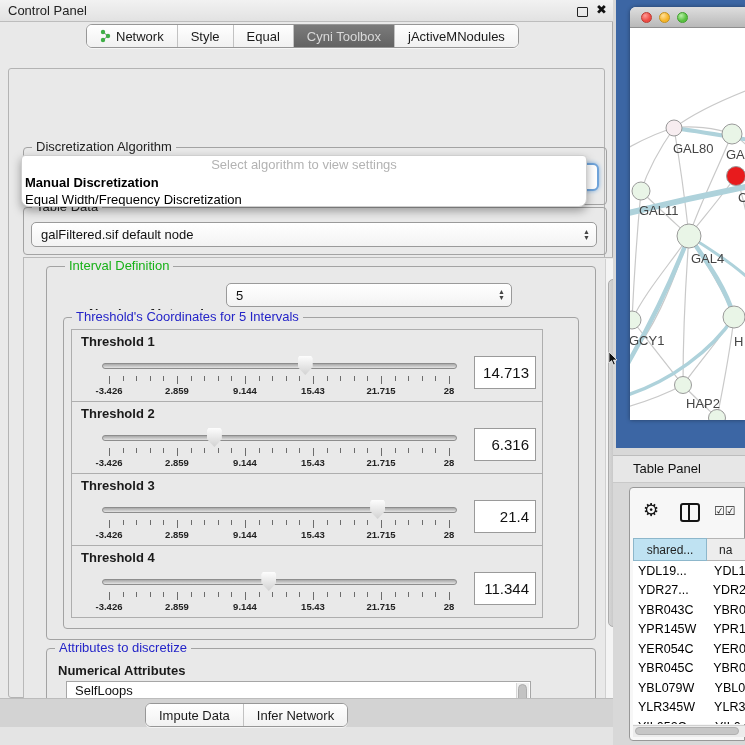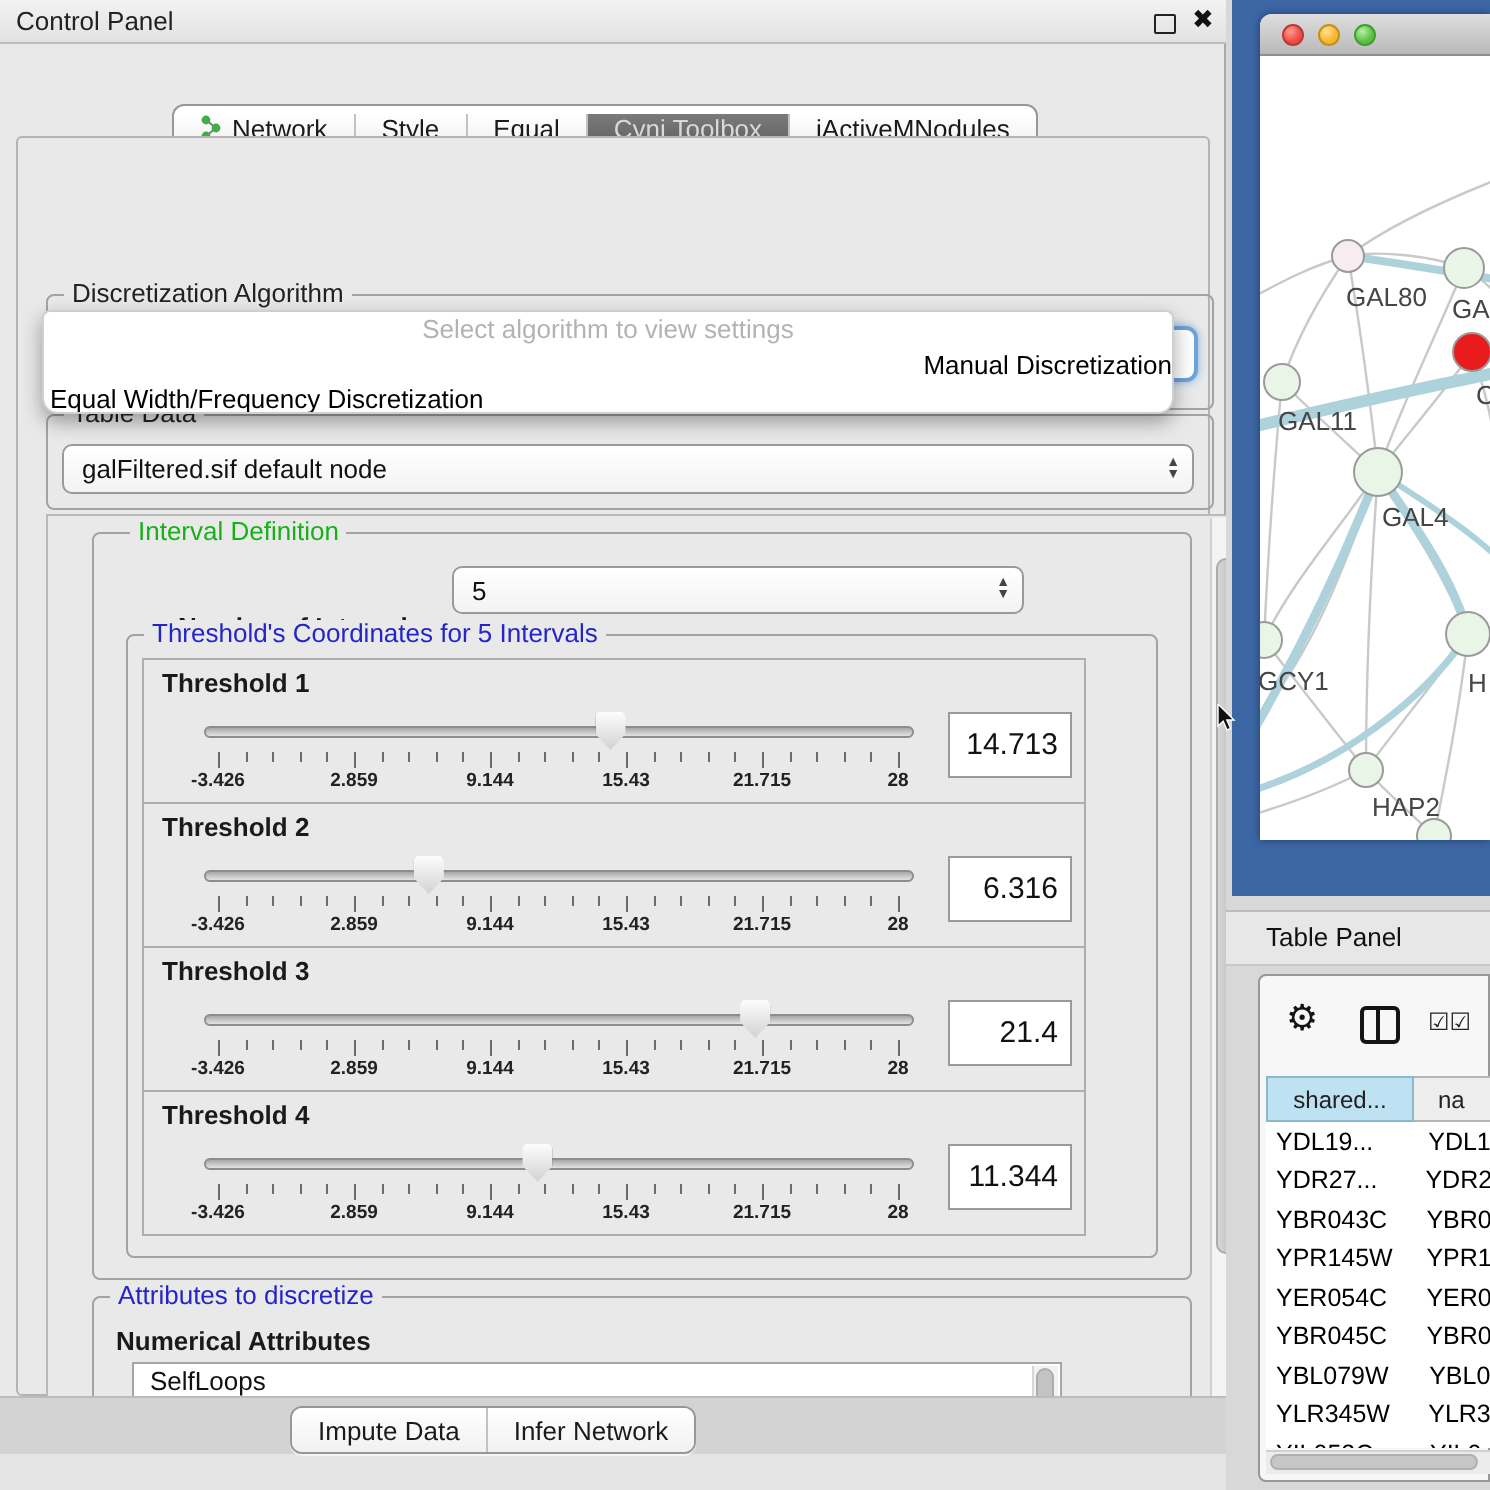--- a/index.html
+++ b/index.html
@@ -13,39 +13,39 @@
   #cp-titlebar{left:0;top:0;width:613px;height:22px;background:linear-gradient(#f2f2f2,#e2e2e2);border-bottom:1px solid #bdbdbd;box-sizing:border-box;}
   #cp-title{left:8px;top:3px;font-size:13px;color:#222;}
   #float-icon{left:577px;top:7px;width:9px;height:8px;border:1.6px solid #222;border-radius:1px;}
   #close-icon{left:596px;top:2px;font-size:13px;font-weight:bold;color:#111;}
 
   .segbar{display:flex;background:#fff;border:1px solid #979797;border-radius:6px;overflow:hidden;height:24px;box-sizing:border-box;box-shadow:0 1px 0 rgba(255,255,255,.6);}
   .seg-tab{display:flex;align-items:center;padding:0 13px;font-size:13px;color:#1a1a1a;border-left:1px solid #c2c2c2;cursor:default;white-space:nowrap;background:linear-gradient(#ffffff,#f1f1f1);}
   .seg-tab:first-child{border-left:none;}
   .seg-tab.selected{background:linear-gradient(#7b7b7b,#636363);color:#d9d9d9;}
   .seg-tab .tabicon{margin-right:5px;display:inline-flex;}
-  #top-tabs{left:86px;top:52px;align-items:center;}
+  #top-tabs{left:86px;top:24px;}
   #bottom-strip{left:0;top:698px;width:613px;height:29px;background:#d3d3d3;border-top:1px solid #bcbcbc;box-sizing:border-box;}
   #bottom-below{left:0;top:727px;width:613px;height:18px;background:#e4e4e4;}
   #bottom-tabs{left:145px;top:703px;}
 
   #content-panel{left:8px;top:68px;width:597px;height:630px;border:1px solid #b3b3b3;border-radius:3px;background:#e9e9e9;box-sizing:border-box;}
 
   .groupbox{border:1px solid #a3a3a3;border-radius:4px;box-sizing:border-box;}
   .grouplabel{position:absolute;top:-8px;left:8px;background:#e9e9e9;padding:0 4px;font-size:13px;line-height:14px;}
   .lbl-black{color:#222;}
   .lbl-green{color:#17b117;}
   .lbl-blue{color:#2424c8;}
 
   #algo-group{left:14px;top:78px;width:584px;height:58px;z-index:1;}
   #algo-combo{left:22px;top:94px;width:568px;height:28px;background:#fff;border:2px solid #6fa3d9;border-radius:6px;box-shadow:0 0 4px #7fb0e0;box-sizing:border-box;z-index:2;}
   #algo-popup{left:12px;top:86px;width:566px;height:52px;background:#fff;border:1px solid #cfcfcf;border-radius:4px 4px 8px 8px;box-shadow:0 4px 10px rgba(0,0,0,.35);z-index:50;box-sizing:border-box;overflow:hidden;}
   #popup-hint{text-align:center;color:#b3b3b3;font-size:13px;line-height:18px;}
   .popup-item{font-size:13px;line-height:17px;padding-left:3px;color:#000;}
-  .popup-item.bold{font-weight:normal;text-align:right;}
+  .popup-item.bold{font-weight:bold;}
 
   #tabledata-group{left:14px;top:138px;width:584px;height:48px;}
   .combo{background:linear-gradient(#ffffff,#f3f3f3);border:1px solid #9a9a9a;border-radius:5px;box-sizing:border-box;display:flex;align-items:center;font-size:13px;color:#111;padding-left:9px;position:relative;}
   .combo .arrows{position:absolute;right:6px;top:0;height:100%;display:flex;flex-direction:column;justify-content:center;line-height:6px;font-size:7px;color:#444;}
   #tabledata-combo{left:22px;top:153px;width:566px;height:25px;}
 
   #scroll-panel{left:14px;top:188px;width:599px;height:474px;border:1px solid #b9b9b9;background:#e9e9e9;box-sizing:border-box;overflow:hidden;}
   #v-scrollbar{position:absolute;right:1px;top:1px;width:15px;height:470px;background:#f4f4f4;border-left:1px solid #d0d0d0;box-sizing:border-box;}
   #v-thumb{position:absolute;left:2px;top:20px;width:10px;height:348px;background:linear-gradient(90deg,#d6d6d6,#bdbdbd);border:1px solid #ababab;border-radius:6px;box-sizing:border-box;}
 

